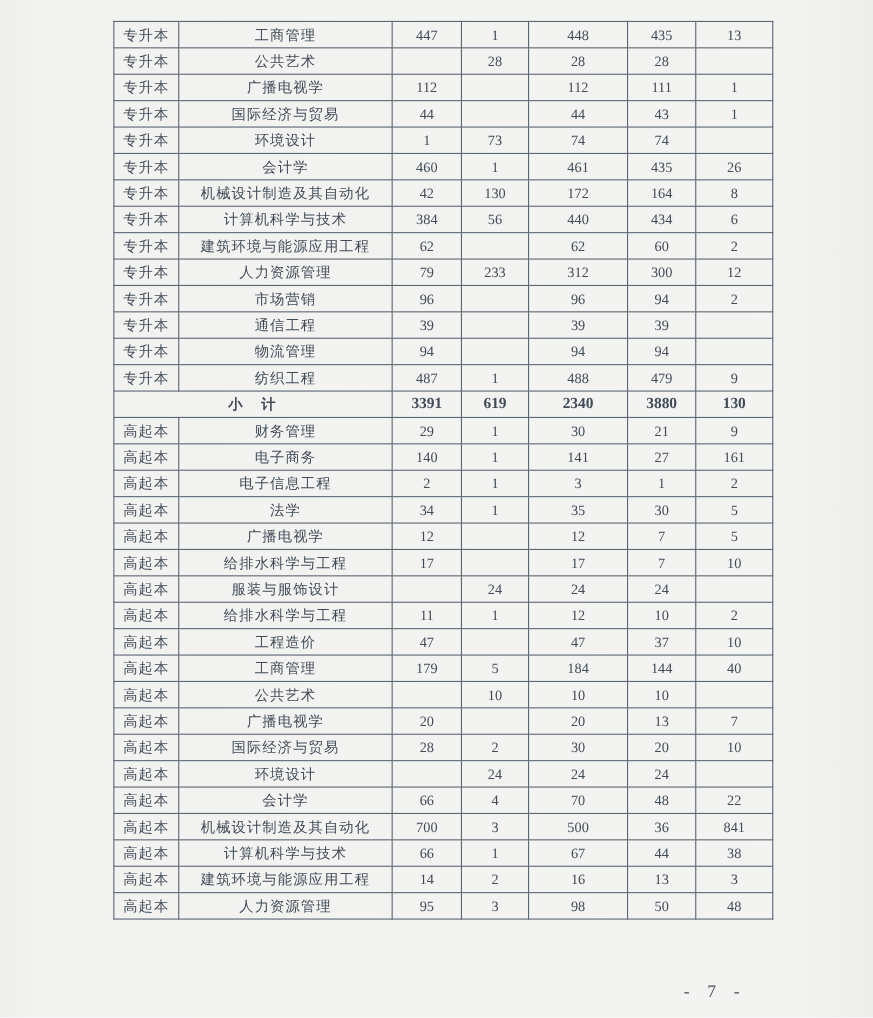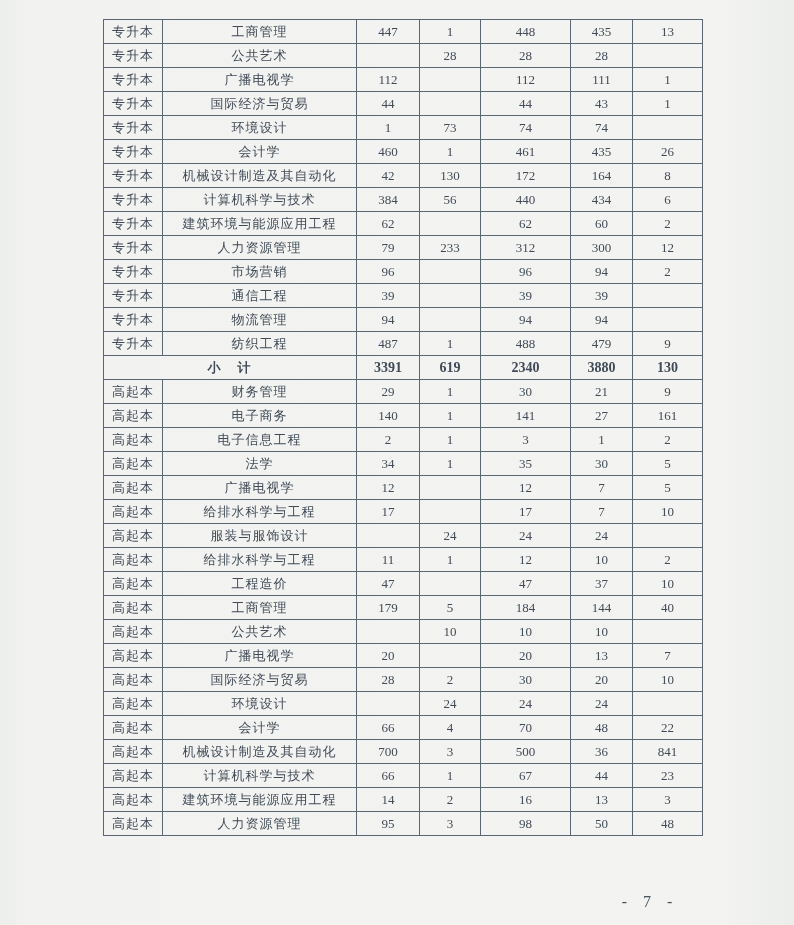--- a/index.html
+++ b/index.html
@@ -363,21 +363,21 @@
           <td class="value-cell">36</td>
           <td class="value-cell">841</td>
         </tr>
         <tr>
           <td class="level-cell">高起本</td>
           <td class="major-cell">计算机科学与技术</td>
           <td class="value-cell">66</td>
           <td class="value-cell">1</td>
           <td class="value-cell">67</td>
           <td class="value-cell">44</td>
-          <td class="value-cell">23</td>
+          <td class="value-cell">38</td>
         </tr>
         <tr>
           <td class="level-cell">高起本</td>
           <td class="major-cell">建筑环境与能源应用工程</td>
           <td class="value-cell">14</td>
           <td class="value-cell">2</td>
           <td class="value-cell">16</td>
           <td class="value-cell">13</td>
           <td class="value-cell">3</td>
         </tr>

